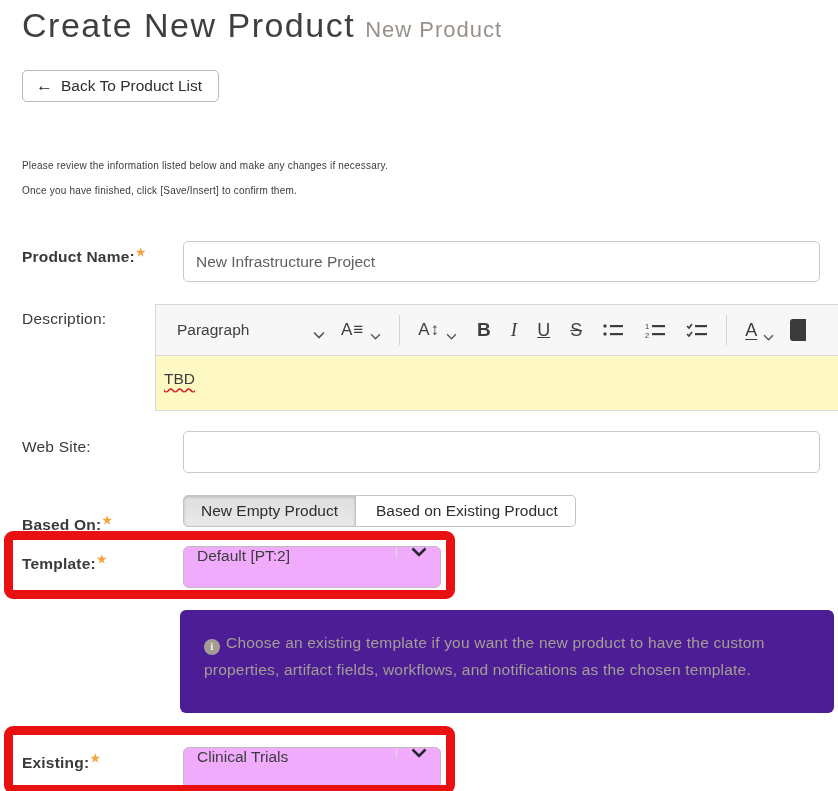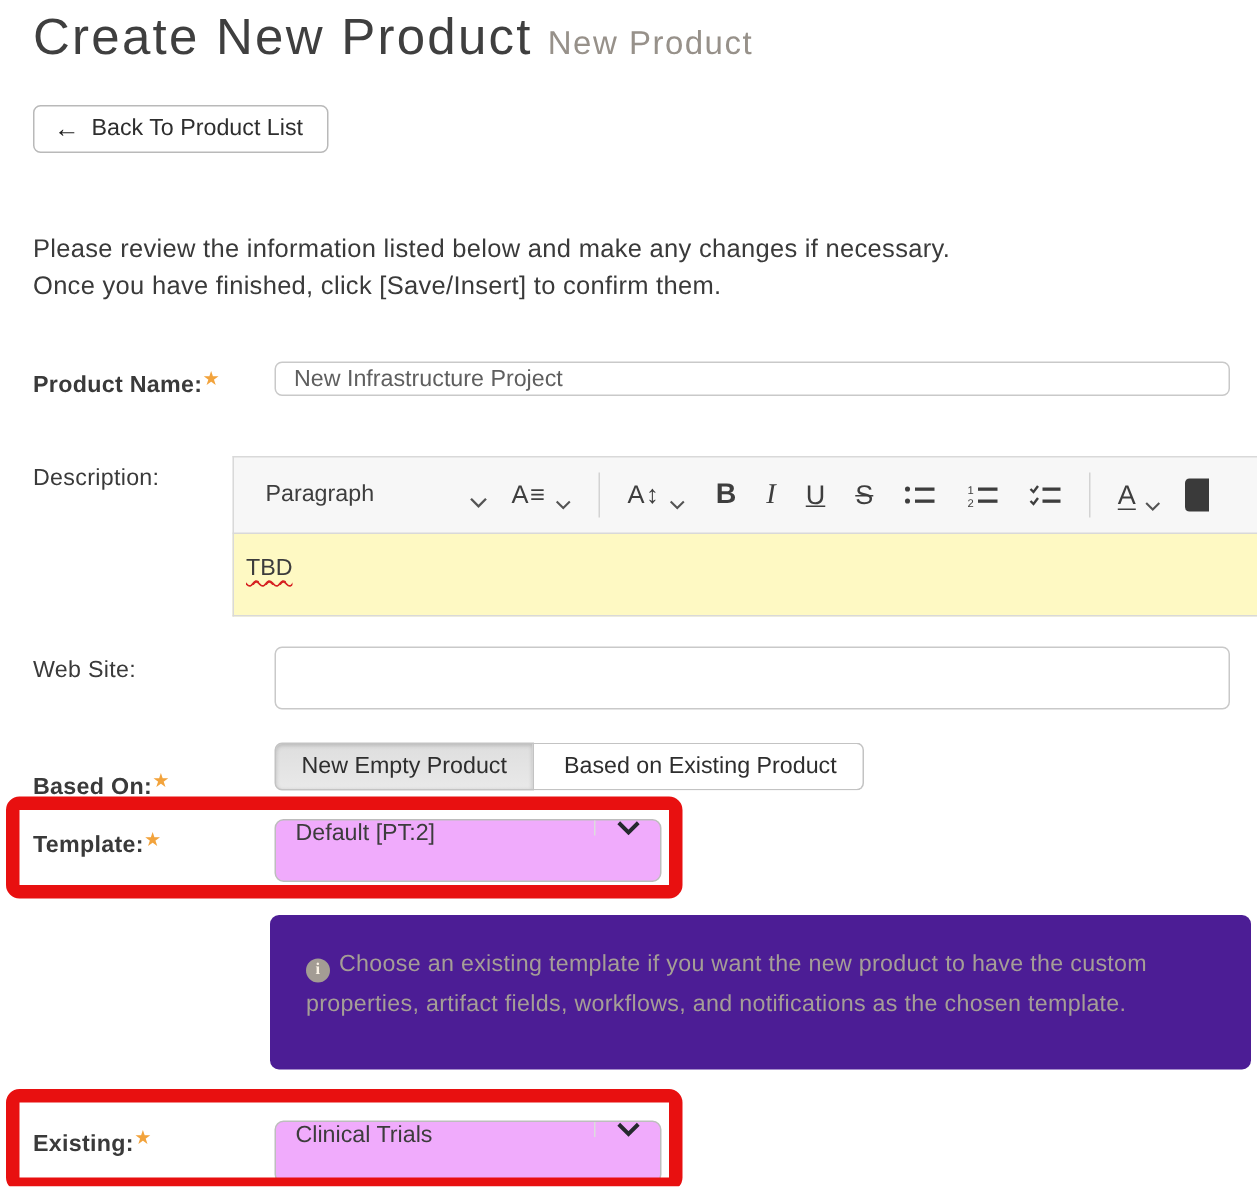--- a/index.html
+++ b/index.html
@@ -14,29 +14,29 @@
   .page-subtitle { font-size:22px; font-weight:300; letter-spacing:1px; color:#97918a; margin-left:10px; }
 
   .back-btn {
     position:absolute; left:22px; top:70px; height:32px;
     display:inline-flex; align-items:center; gap:8px; padding:0 16px 0 13px;
     background:#fff; border:1px solid #b9b9b9; border-radius:5px;
     font-size:15.5px; color:#2e2e2e; cursor:pointer;
   }
   .back-arrow { font-size:17px; font-weight:bold; color:#222; }
 
-  .instructions { position:absolute; left:22px; top:153px; font-size:17px; line-height:25px; color:#3a3a3a; letter-spacing:.2px; }
+  .instructions { position:absolute; left:22px; top:153px; font-size:10px; line-height:25px; color:#3a3a3a; letter-spacing:.2px; }
 
   
   .field-label { position:absolute; left:22px; font-size:15.5px; color:#3a3a3a; letter-spacing:.2px; }
   .bold { font-weight:bold; }
   .req-star { color:#f2a33c; font-size:11px; vertical-align:top; position:relative; top:-2px; margin-left:1px; }
 
   .text-input {
-    position:absolute; left:183px; width:637px; height:23px;
+    position:absolute; left:183px; width:637px; height:41px;
     border:1px solid #c9c9c9; border-radius:5px; background:#fff;
     font-family:"Liberation Sans", sans-serif; font-size:15.5px; color:#5f5f5f;
     padding:0 12px; outline:none;
   }
 
   
   .editor { position:absolute; left:155px; top:304px; width:683px; }
   .editor-toolbar {
     height:52px; background:#f7f7f7;
     border:1px solid #d9d9d9; border-right:none;

